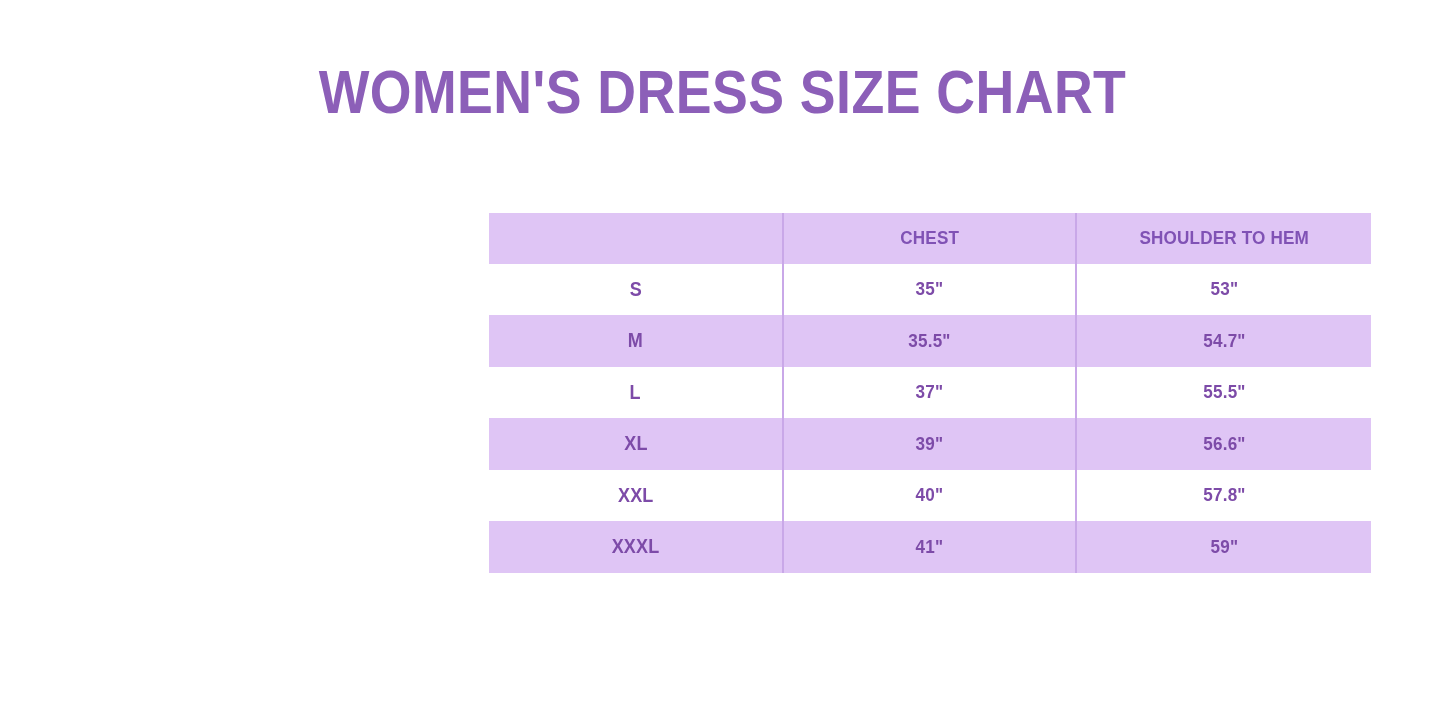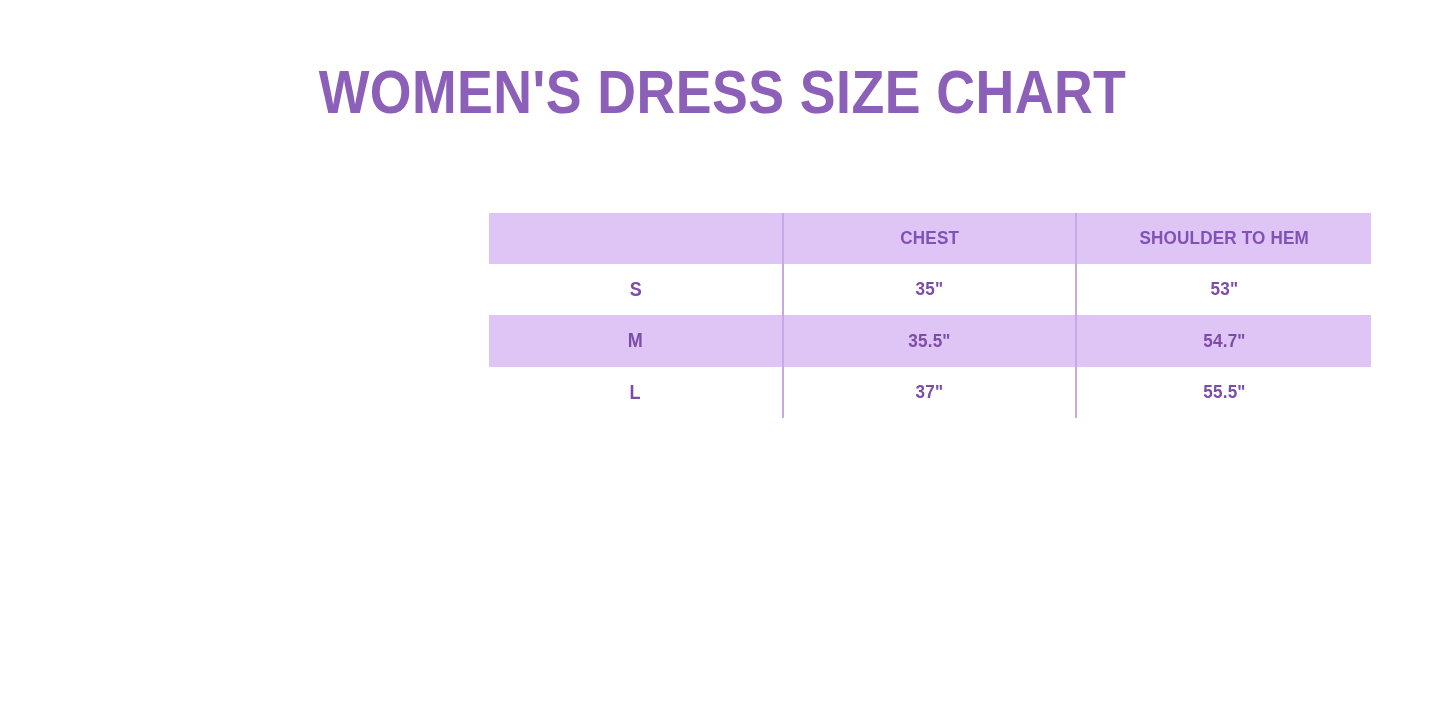--- a/index.html
+++ b/index.html
@@ -143,15 +143,48 @@
         <td>
           <span class="size-label">L</span>
         </td>
         <td class="col-divider">
           <span>37"</span>
         </td>
         <td class="col-divider">
           <span>55.5"</span>
         </td>
       </tr>
+      <tr class="row-shaded">
+        <td>
+          <span class="size-label">XL</span>
+        </td>
+        <td class="col-divider">
+          <span>39"</span>
+        </td>
+        <td class="col-divider">
+          <span>56.6"</span>
+        </td>
+      </tr>
+      <tr class="row-plain">
+        <td>
+          <span class="size-label">XXL</span>
+        </td>
+        <td class="col-divider">
+          <span>40"</span>
+        </td>
+        <td class="col-divider">
+          <span>57.8"</span>
+        </td>
+      </tr>
+      <tr class="row-shaded">
+        <td>
+          <span class="size-label">XXXL</span>
+        </td>
+        <td class="col-divider">
+          <span>41"</span>
+        </td>
+        <td class="col-divider">
+          <span>59"</span>
+        </td>
+      </tr>
     </tbody>
   </table>
 </div>
 
 </body></html>

